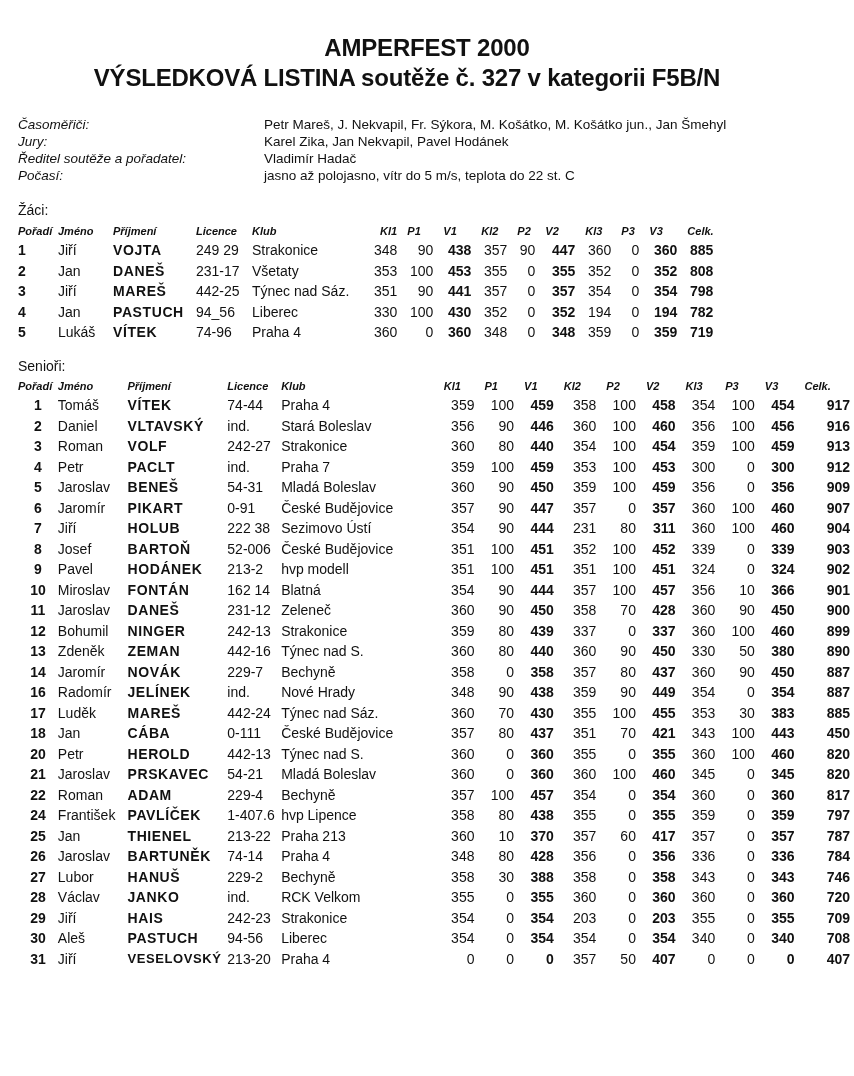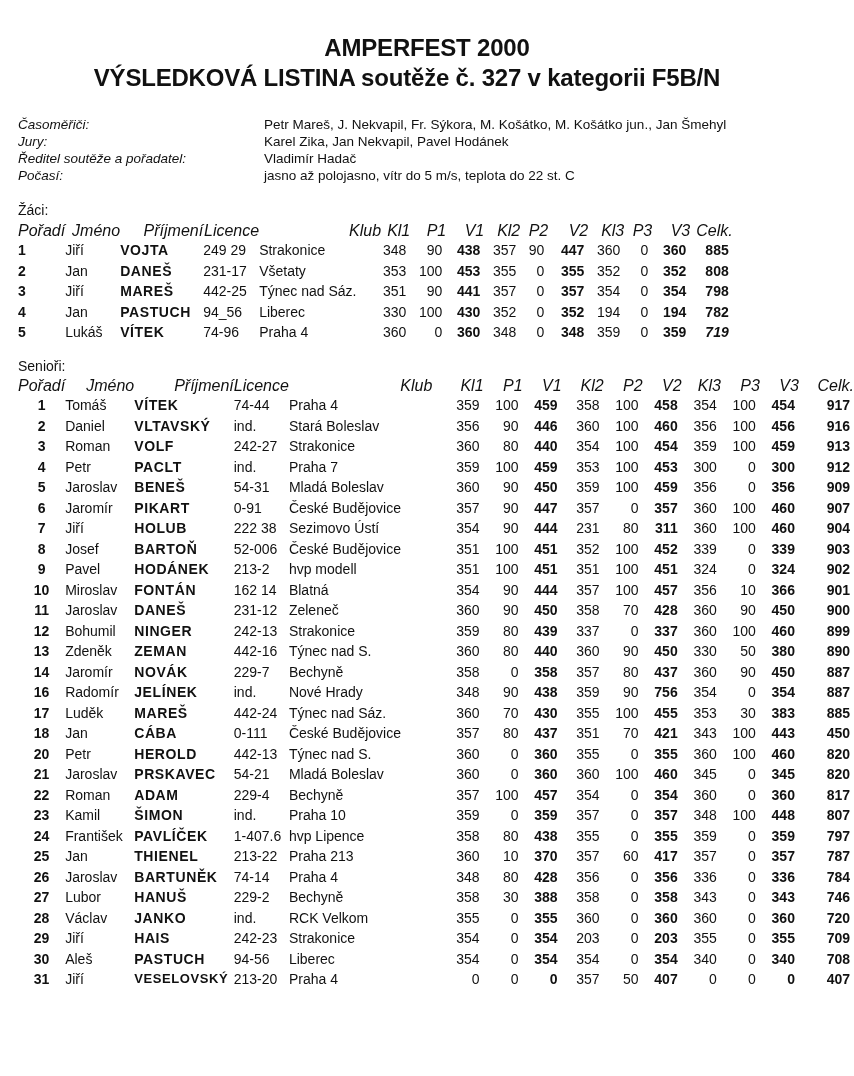--- a/index.html
+++ b/index.html
@@ -8,21 +8,21 @@
   .title { position: absolute; left: 0; width: 854px; text-align: center; font-weight: bold;
            font-size: 24px; line-height: 28px; letter-spacing: -0.2px; }
   #t1 { top: 34px; }
   #t2 { top: 64px; left: 0; width: 814px; }
   .meta { position: absolute; left: 18px; top: 116px; font-size: 13.5px; line-height: 17px; }
   .meta-row { display: flex; }
   .meta-label { width: 246px; font-style: italic; }
   .section-title { position: absolute; font-size: 14px; left: 18px; }
   table { position: absolute; border-collapse: collapse; font-size: 14px; }
   td, th { padding: 0; white-space: nowrap; height: 20.5px; line-height: 20.5px; }
-  th { font-style: italic; font-weight: normal; font-size: 16px; text-align: right; height: 18px; line-height: 18px; }
+  th { font-style: italic; font-weight: bold; font-size: 11px; text-align: left; height: 18px; line-height: 18px; }
   .r { text-align: right; }
   .c { text-align: center; }
   .b { font-weight: bold; }
   .sur { font-weight: bold; letter-spacing: 0.6px; }
   #zaci { left: 18px; top: 222px; }
   #seniori { left: 18px; top: 377px; }
 </style>
 </head>
 <body>
 
@@ -163,21 +163,21 @@
         <td class="">Praha 4</td>
         <td class="r" style="padding-right: 4px;">360</td>
         <td class="r" style="padding-right: 4px;">0</td>
         <td class="r b" style="padding-right: 4px;">360</td>
         <td class="r" style="padding-right: 4px;">348</td>
         <td class="r" style="padding-right: 4px;">0</td>
         <td class="r b" style="padding-right: 4px;">348</td>
         <td class="r" style="padding-right: 4px;">359</td>
         <td class="r" style="padding-right: 4px;">0</td>
         <td class="r b" style="padding-right: 4px;">359</td>
-        <td class="r b" style="padding-right: 4px; font-style: italic;">719</td>
+        <td class="r b" style="padding-right: 4px;">719</td>
       </tr>
     </tbody>
 </table>
 
 <div class="section-title" style="top:358px">Senioři:</div>
 <table id="seniori">
   <colgroup>
     <col style="width:40px">
       <col style="width:70px">
       <col style="width:100px">
@@ -473,21 +473,21 @@
         <td class="">Radomír</td>
         <td class="sur">JELÍNEK</td>
         <td class="">ind.</td>
         <td class="">Nové Hrady</td>
         <td></td>
         <td class="r" style="padding-right: 4px;">348</td>
         <td class="r" style="padding-right: 4px;">90</td>
         <td class="r b" style="padding-right: 4px;">438</td>
         <td class="r" style="padding-right: 4px;">359</td>
         <td class="r" style="padding-right: 4px;">90</td>
-        <td class="r b" style="padding-right: 4px;">756</td>
+        <td class="r b" style="padding-right: 4px;">449</td>
         <td class="r" style="padding-right: 4px;">354</td>
         <td class="r" style="padding-right: 4px;">0</td>
         <td class="r b" style="padding-right: 4px;">354</td>
         <td class="r b" style="padding-right: 4px;">887</td>
       </tr>
       <tr>
         <td class="b c">17</td>
         <td class="">Luděk</td>
         <td class="sur">MAREŠ</td>
         <td class="">442-24</td>
@@ -570,38 +570,20 @@
         <td class="r b" style="padding-right: 4px;">457</td>
         <td class="r" style="padding-right: 4px;">354</td>
         <td class="r" style="padding-right: 4px;">0</td>
         <td class="r b" style="padding-right: 4px;">354</td>
         <td class="r" style="padding-right: 4px;">360</td>
         <td class="r" style="padding-right: 4px;">0</td>
         <td class="r b" style="padding-right: 4px;">360</td>
         <td class="r b" style="padding-right: 4px;">817</td>
       </tr>
       <tr>
-        <td class="b c">23</td>
-        <td class="">Kamil</td>
-        <td class="sur">ŠIMON</td>
-        <td class="">ind.</td>
-        <td class="">Praha 10</td>
-        <td></td>
-        <td class="r" style="padding-right: 4px;">359</td>
-        <td class="r" style="padding-right: 4px;">0</td>
-        <td class="r b" style="padding-right: 4px;">359</td>
-        <td class="r" style="padding-right: 4px;">357</td>
-        <td class="r" style="padding-right: 4px;">0</td>
-        <td class="r b" style="padding-right: 4px;">357</td>
-        <td class="r" style="padding-right: 4px;">348</td>
-        <td class="r" style="padding-right: 4px;">100</td>
-        <td class="r b" style="padding-right: 4px;">448</td>
-        <td class="r b" style="padding-right: 4px;">807</td>
-      </tr>
-      <tr>
         <td class="b c">24</td>
         <td class="">František</td>
         <td class="sur">PAVLÍČEK</td>
         <td class="">1-407.6</td>
         <td class="">hvp Lipence</td>
         <td></td>
         <td class="r" style="padding-right: 4px;">358</td>
         <td class="r" style="padding-right: 4px;">80</td>
         <td class="r b" style="padding-right: 4px;">438</td>
         <td class="r" style="padding-right: 4px;">355</td>

